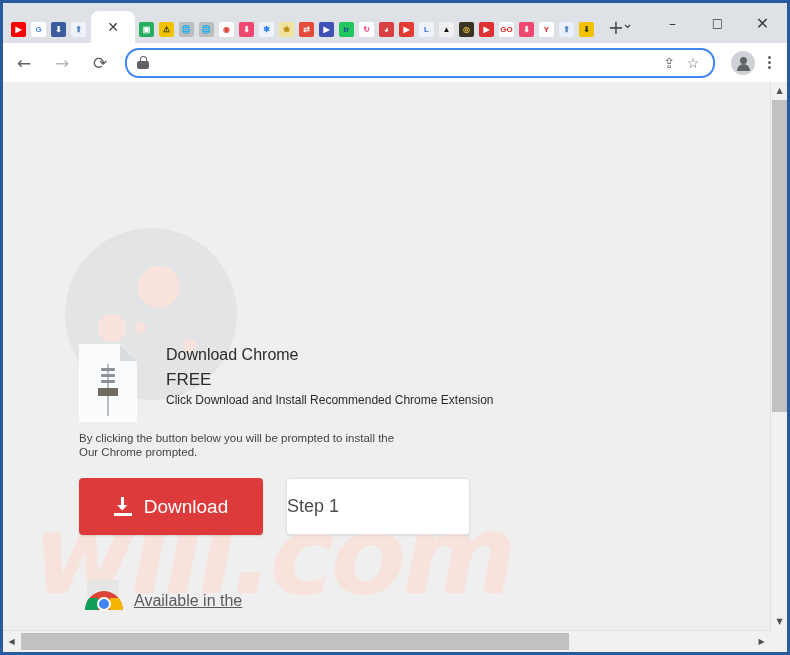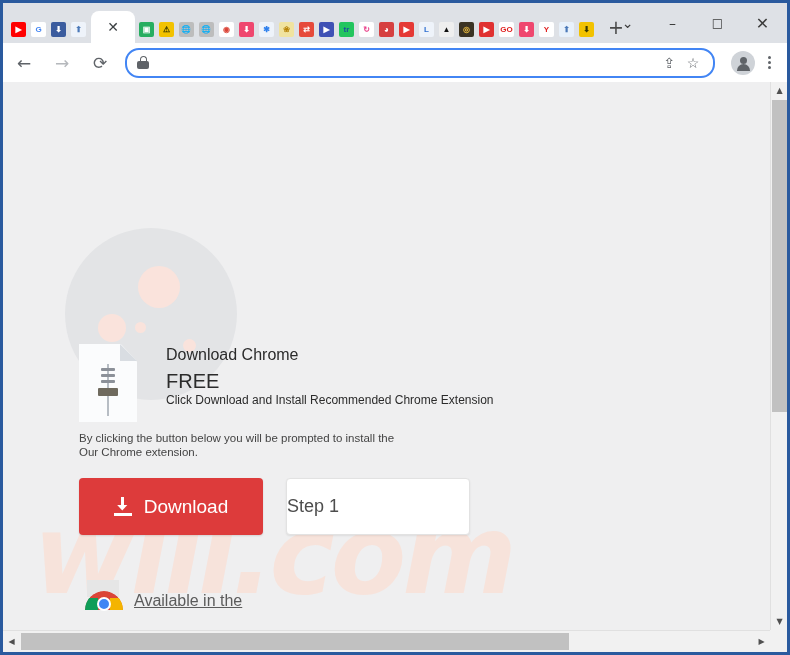--- a/index.html
+++ b/index.html
@@ -126,21 +126,21 @@
   .doc-icon .fold{
     position:absolute;right:0;top:0;width:17px;height:17px;background:#d9dde2;
     clip-path:polygon(0 0, 100% 100%, 0 100%);
   }
   .doc-icon .stem{position:absolute;left:28px;top:20px;width:2px;height:52px;background:#b7bdc4;}
   .doc-icon .bar{position:absolute;background:#8c9199;border-radius:1px;}
   .doc-icon .plug{position:absolute;left:19px;top:44px;width:20px;height:8px;background:#6f6a5e;
     border-radius:1px;}
 
   .headline{position:absolute;left:163px;top:264px;font-size:16px;color:#2b2b2b;}
-  .freeline{position:absolute;left:163px;top:288px;font-size:20px;color:#2b2b2b;}
+  .freeline{position:absolute;left:163px;top:288px;font-size:17px;color:#2b2b2b;}
   .clickline{position:absolute;left:163px;top:311px;font-size:12px;color:#2b2b2b;white-space:nowrap;}
 
   .fineprint{position:absolute;left:76px;top:349px;font-size:11.5px;color:#444;line-height:14px;}
 
   .btn-dl{
     position:absolute;left:76px;top:396px;width:184px;height:57px;
     background:#dd3b3b;border-radius:4px;
     display:flex;align-items:center;justify-content:center;
     box-shadow:0 1px 2px rgba(0,0,0,0.12);
   }
@@ -339,21 +339,21 @@
           <span class="bar" style="left:22px;top:36px;width:14px;height:2.5px;"></span>
           <span class="plug"></span>
         </div>
 
         <div class="headline">Download Chrome</div>
         <div class="freeline">FREE</div>
         <div class="clickline">Click Download and Install Recommended Chrome Extension</div>
 
         <div class="fineprint">
           <div>By clicking the button below you will be prompted to install the</div>
-          <div>Our Chrome extension.</div>
+          <div>Our Chrome prompted.</div>
         </div>
 
         <div class="btn-dl">
           <span class="dl-ico">
             <span class="arr"></span>
               <span class="head2"></span>
               <span class="base"></span>
           </span>
           <span class="lab">Download</span>
         </div>

